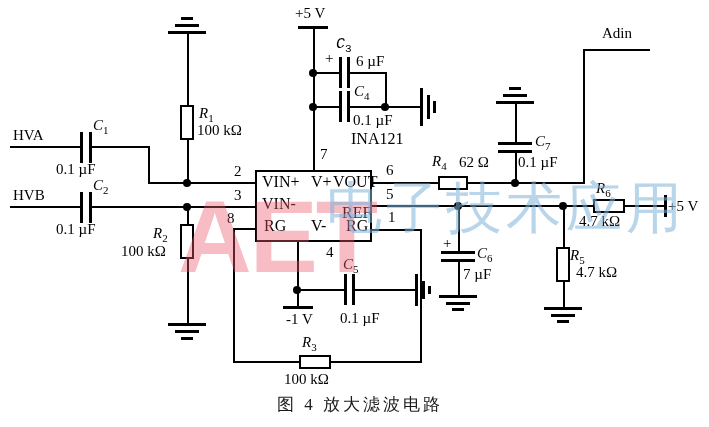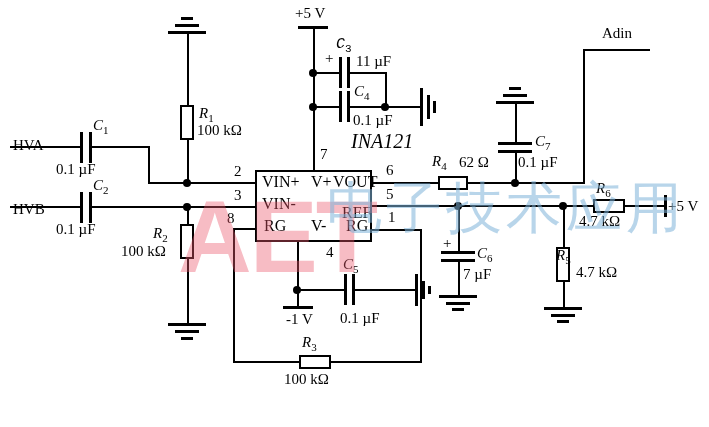--- a/index.html
+++ b/index.html
@@ -137,64 +137,65 @@
 
   <div class="icbox"></div>
   <div class="iclbl" style="left:262px;top:173px;">VIN+</div>
   <div class="iclbl" style="left:311px;top:173px;">V+</div>
   <div class="iclbl" style="left:333px;top:173px;">VOUT</div>
   <div class="iclbl" style="left:262px;top:195px;">VIN-</div>
   <div class="iclbl" style="left:342px;top:204px;">REF</div>
   <div class="iclbl" style="left:264px;top:217px;">RG</div>
   <div class="iclbl" style="left:311px;top:217px;">V-</div>
   <div class="iclbl" style="left:346px;top:217px;">RG</div>
-  <div class="lbl" style="left:351px;top:130px;font-size:20px;font-style:italic;">INA121</div>
+  <div class="lbl" style="left:351px;top:130px;font-size:16px;">INA121</div>
 
   <div class="pin" style="left:234px;top:163px;">2</div>
   <div class="pin" style="left:234px;top:187px;">3</div>
   <div class="pin" style="left:227px;top:210px;">8</div>
   <div class="pin" style="left:320px;top:146px;">7</div>
   <div class="pin" style="left:326px;top:244px;">4</div>
   <div class="pin" style="left:386px;top:162px;">6</div>
   <div class="pin" style="left:386px;top:186px;">5</div>
   <div class="pin" style="left:388px;top:209px;">1</div>
 
-  <div class="lbl" style="left:13px;top:137px;">HVA</div>
-  <div class="lbl" style="left:13px;top:201px;">HVB</div>
+  <div class="lbl" style="left:13px;top:127px;">HVA</div>
+  <div class="lbl" style="left:13px;top:187px;">HVB</div>
   <div class="lbl" style="left:295px;top:5px;">+5 V</div>
   <div class="lbl" style="left:668px;top:198px;">+5 V</div>
   <div class="lbl" style="left:286px;top:311px;">-1 V</div>
   <div class="lbl" style="left:602px;top:25px;">Adin</div>
 
   <div class="lbl" style="left:93px;top:117px;"><i>C</i><sub>1</sub></div>
   <div class="lbl" style="left:56px;top:161px;">0.1 µF</div>
   <div class="lbl" style="left:93px;top:177px;"><i>C</i><sub>2</sub></div>
   <div class="lbl" style="left:56px;top:221px;">0.1 µF</div>
   <div class="lbl" style="left:199px;top:105px;"><i>R</i><sub>1</sub></div>
   <div class="lbl" style="left:197px;top:122px;">100 kΩ</div>
   <div class="lbl" style="left:153px;top:225px;"><i>R</i><sub>2</sub></div>
   <div class="lbl" style="left:121px;top:243px;">100 kΩ</div>
   <div class="lbl" style="left:302px;top:334px;"><i>R</i><sub>3</sub></div>
   <div class="lbl" style="left:284px;top:371px;">100 kΩ</div>
   <div class="lbl" style="left:432px;top:153px;"><i>R</i><sub>4</sub></div>
   <div class="lbl" style="left:459px;top:154px;">62 Ω</div>
-  <div class="lbl" style="left:556px;top:247px;"><i>R</i><sub>5</sub></div>
+  <div class="lbl" style="left:570px;top:247px;"><i>R</i><sub>5</sub></div>
   <div class="lbl" style="left:576px;top:264px;">4.7 kΩ</div>
   <div class="lbl" style="left:596px;top:180px;"><i>R</i><sub>6</sub></div>
   <div class="lbl" style="left:579px;top:213px;">4.7 kΩ</div>
   <div class="lbl" style="left:336px;top:37px;font-family:Liberation Mono, monospace;"><i>C</i><sub>3</sub></div>
   <div class="lbl" style="left:325px;top:50px;">+</div>
-  <div class="lbl" style="left:356px;top:53px;">11 µF</div>
+  <div class="lbl" style="left:356px;top:53px;">6 µF</div>
   <div class="lbl" style="left:354px;top:83px;"><i>C</i><sub>4</sub></div>
   <div class="lbl" style="left:353px;top:112px;">0.1 µF</div>
   <div class="lbl" style="left:343px;top:256px;"><i>C</i><sub>5</sub></div>
   <div class="lbl" style="left:340px;top:310px;">0.1 µF</div>
   <div class="lbl" style="left:477px;top:245px;"><i>C</i><sub>6</sub></div>
   <div class="lbl" style="left:443px;top:235px;">+</div>
   <div class="lbl" style="left:463px;top:266px;">7 µF</div>
   <div class="lbl" style="left:535px;top:133px;"><i>C</i><sub>7</sub></div>
   <div class="lbl" style="left:518px;top:154px;">0.1 µF</div>
 
   <div class="wm-aet">AET</div>
   <div class="wm-cn">电子技术应用</div>
 
+  <div class="caption">图 4  放大滤波电路</div>
 
 </div>
 
 </body></html>

